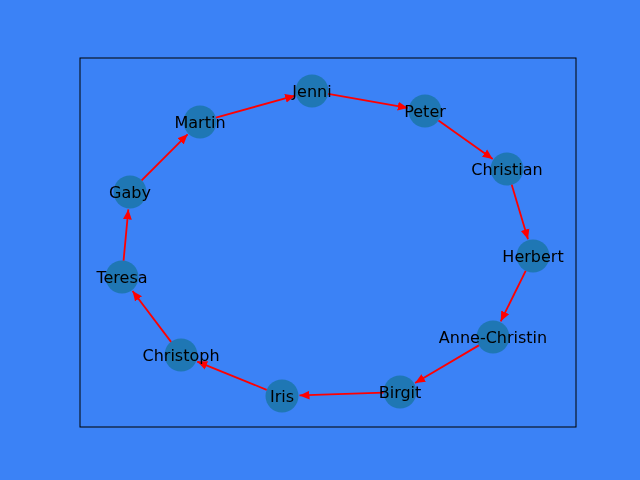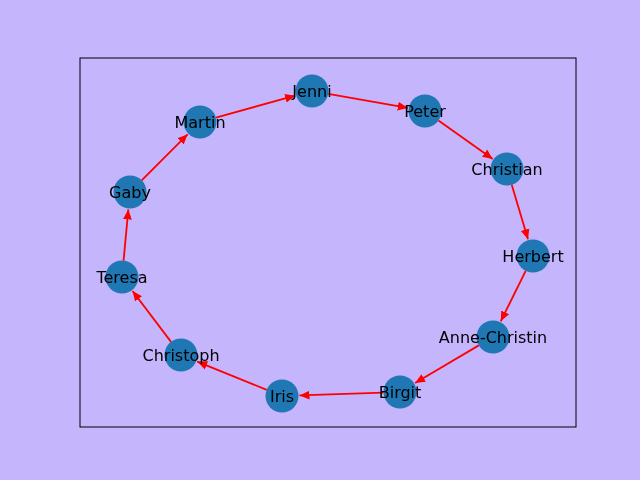--- a/index.html
+++ b/index.html
@@ -8,21 +8,21 @@
     width: 640px;
     height: 480px;
     background: #ffffff;
     font-family: "DejaVu Sans", "Liberation Sans", sans-serif;
     overflow: hidden;
   }
   .figure {
     position: relative;
     width: 640px;
     height: 480px;
-    background: #c4b5fd;
+    background: #3b82f6;
   }
   svg.canvas {
     position: absolute;
     left: 0;
     top: 0;
     width: 640px;
     height: 480px;
   }
   .node-label {
     font-family: "DejaVu Sans", "Liberation Sans", sans-serif;

